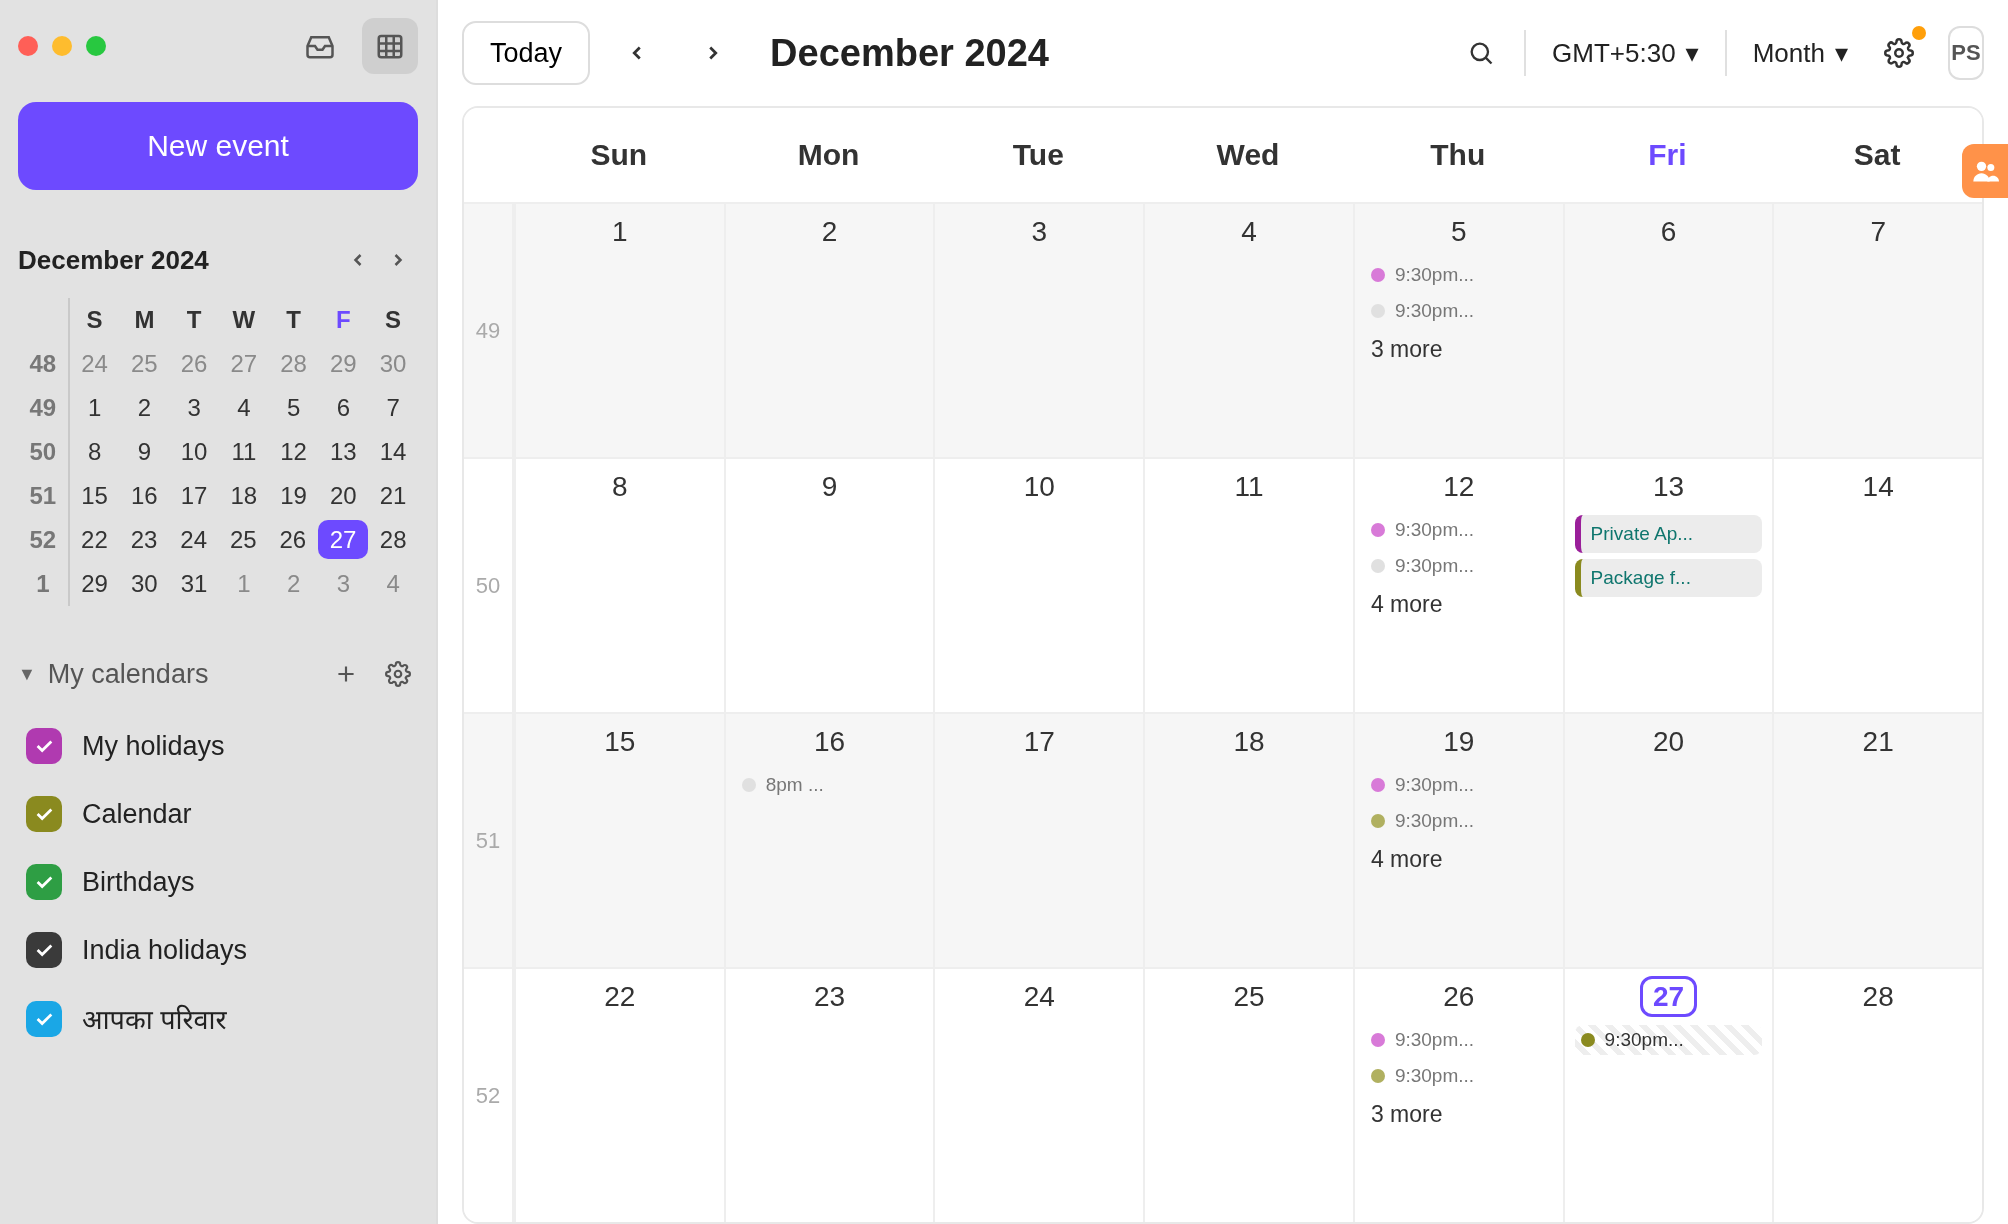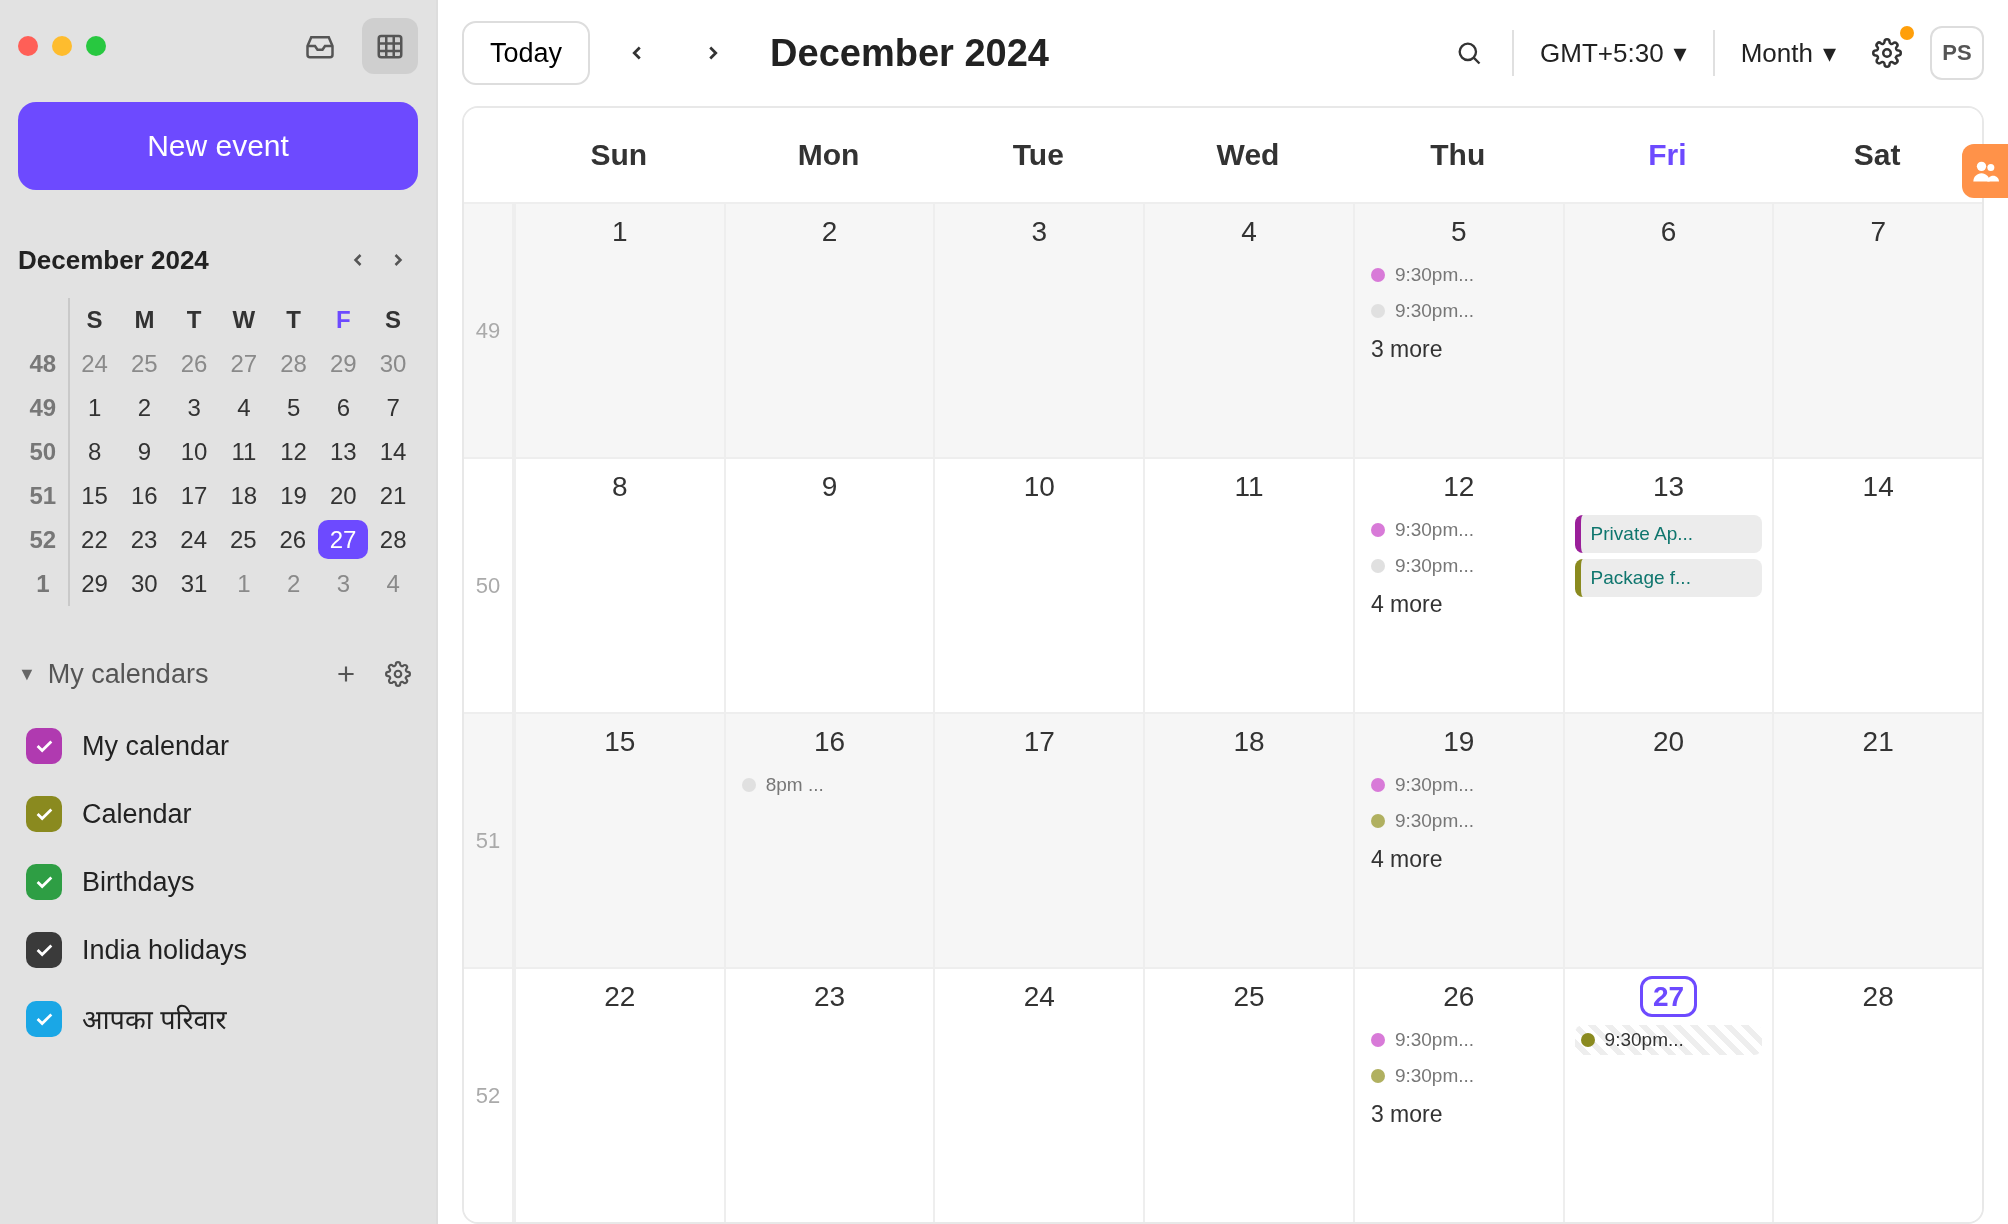--- a/index.html
+++ b/index.html
@@ -47,21 +47,21 @@
 .topbar { height: 106px; display: flex; align-items: center; padding: 0 24px; gap: 18px; }
 .today-btn { border: 2px solid #ddd; border-radius: 14px; height: 64px; padding: 0 26px; font-size: 27px; font-weight: 500; background: #fff; cursor:pointer; }
 .navarrow { width: 58px; height: 58px; display:flex; align-items:center; justify-content:center; color:#333; cursor:pointer; border-radius:10px; }
 .current-label { font-size: 38px; font-weight: 700; color: #222; margin-left: 10px; }
 .topbar .spacer { flex: 1; }
 .tb-icon { width: 50px; height: 50px; display:flex; align-items:center; justify-content:center; color:#333; cursor:pointer; }
 .vsep { width: 2px; height: 46px; background: #e0e0e0; }
 .tz-picker, .view-picker { font-size: 26px; color: #222; display:flex; align-items:center; gap:10px; cursor:pointer; padding: 0 8px; }
 .settings-wrap { position: relative; }
 .settings-wrap .dot { position:absolute; top:-2px; right:-2px; width:14px; height:14px; border-radius:50%; background:#ff9f0a; }
-.avatar { width: 54px; height: 54px; border-radius: 12px; border: 2px solid #ddd; display:flex; align-items:center; justify-content:center; font-size:22px; color:#555; font-weight:600; }
+.avatar { width: 36px; height: 54px; border-radius: 12px; border: 2px solid #ddd; display:flex; align-items:center; justify-content:center; font-size:22px; color:#555; font-weight:600; margin-left: 6px; }
 
 .grid-wrap { margin: 0 24px; border: 2px solid #e8e8e8; border-radius: 16px; overflow: hidden; flex: 1; display:flex; flex-direction:column; }
 .day-header { display:flex; height: 96px; background:#fff; border-bottom: 2px solid #eee; }
 .day-header .wk-col { width: 50px; }
 .day-header .day { flex:1; display:flex; align-items:center; justify-content:center; font-size:30px; font-weight:700; color:#333; }
 .day-header .day.fri { color:#6d4aff; }
 
 .cal-rows { flex:1; display:flex; flex-direction:column; }
 .cal-row { flex:1; display:flex; background:#fff; border-top: 2px solid #eee; }
 .cal-row:first-child{border-top:none;}
@@ -210,21 +210,21 @@
         </div>
     </div>
 
     <div id="cal-list">
         <div class="cal-item">
           <div class="cb" style="background: rgb(176, 58, 176);">
             <svg viewBox="0 0 24 24" fill="none" stroke="currentColor" stroke-width="3">
               <path d="M5 12l5 5L20 7"></path>
             </svg>
           </div>
-          <span>My calendar</span>
+          <span>My holidays</span>
         </div>
         <div class="cal-item">
           <div class="cb" style="background: rgb(138, 138, 31);">
             <svg viewBox="0 0 24 24" fill="none" stroke="currentColor" stroke-width="3">
               <path d="M5 12l5 5L20 7"></path>
             </svg>
           </div>
           <span>Calendar</span>
         </div>
         <div class="cal-item">

